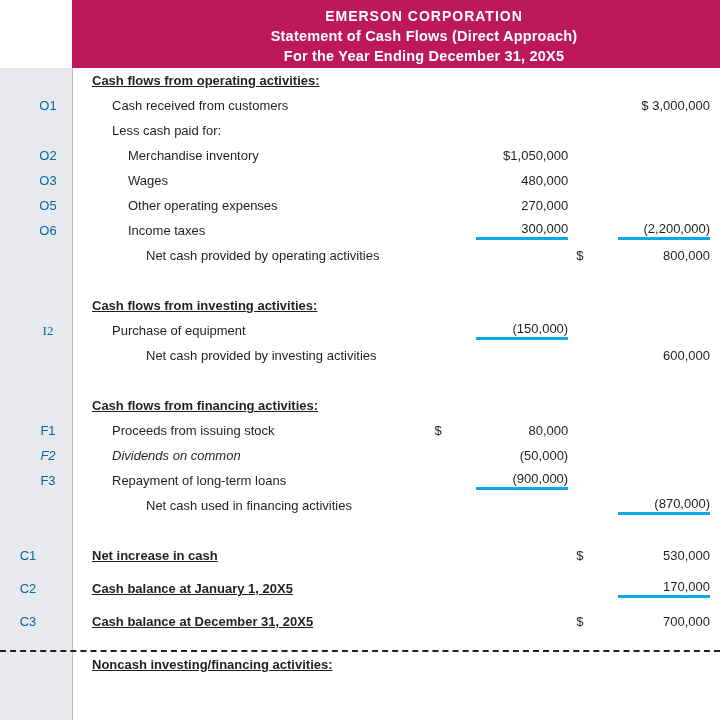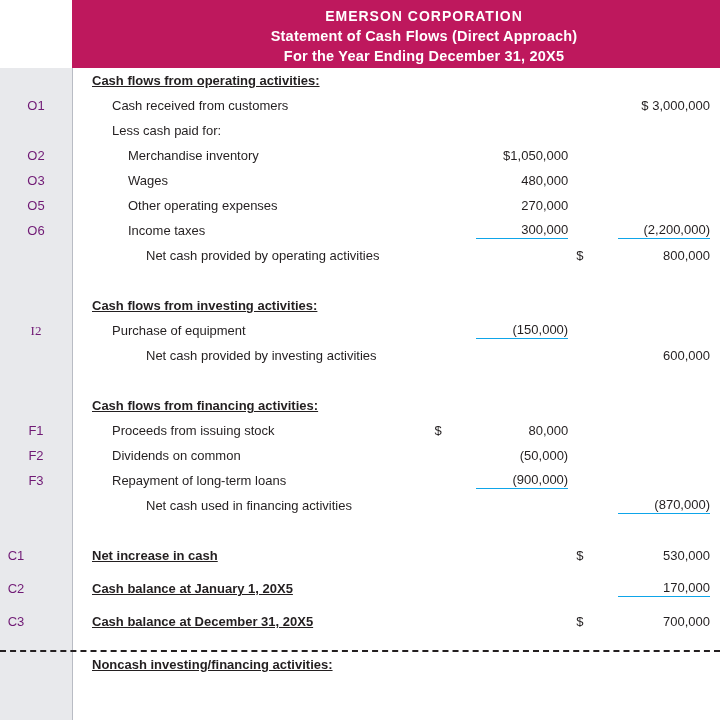--- a/index.html
+++ b/index.html
@@ -90,33 +90,34 @@
     padding-right: 10px !important;
   }
 
   
   .rowlabel {
     position: absolute;
     left: 0;
     width: 72px;
     text-align: center;
     font-size: 13px;
-    color: #701a75;
+    color: #0369a1;
+    padding-left: 12px;
   }
 
   .bold { font-weight: bold; text-decoration: underline; }
   .ind0 { padding-left: 20px !important; }
   .ind1 { padding-left: 40px !important; }
   .ind2 { padding-left: 56px !important; }
   .ind3 { padding-left: 74px !important; }
 
   .spacer td { height: 12px; }
   .box-underline {
     display: inline-block;
-    border-bottom: 1px solid #0ea5e9;
+    border-bottom: 3px solid #0ea5e9;
     padding-bottom: 1px;
     min-width: 92px;
     text-align: right;
   }
   .dollar {
     display: inline-block;
     width: 100%;
   }
   .dollar .sym {
     float: left;
@@ -261,21 +262,21 @@
           <span class="rowlabel" style="left:-72px;">F1</span>
           <span>Proceeds from issuing stock</span>
         </td>
         <td class="c-num1">
           <span class="dollar"><span class="sym">$</span><span>80,000</span></span>
         </td>
         <td class="c-num2"></td>
       </tr>
 
       <tr>
-        <td class="c-label ind1" style="position:relative;">
+        <td class="c-label ind1" style="position:relative;font-style:italic;">
           <span class="rowlabel" style="left:-72px;">F2</span>
           <span>Dividends on common</span>
         </td>
         <td class="c-num1">(50,000)</td>
         <td class="c-num2"></td>
       </tr>
 
       <tr>
         <td class="c-label ind1" style="position:relative;">
           <span class="rowlabel" style="left:-72px;">F3</span>

